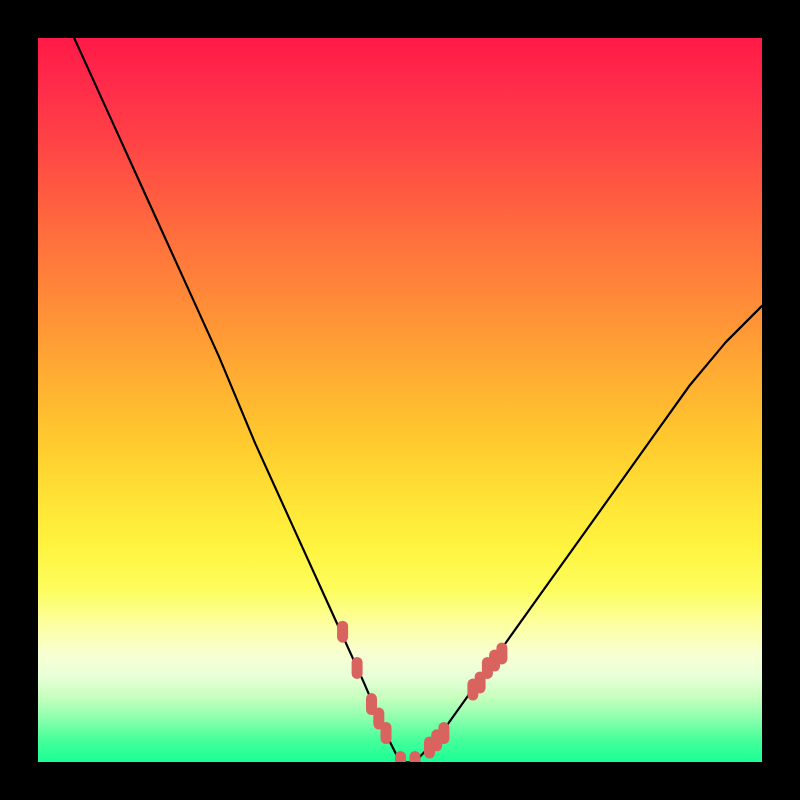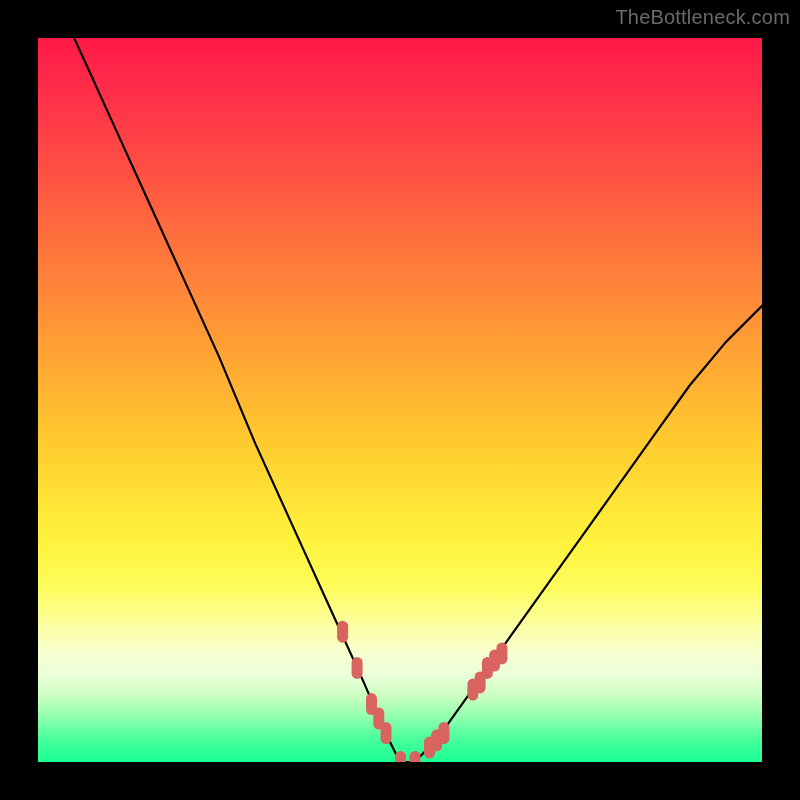--- a/index.html
+++ b/index.html
@@ -93,14 +93,13 @@
           <rect x="393.2" y="691.3" width="11" height="22" rx="5.5" ry="5.5" fill="#d9635e"></rect>
           <rect x="400.4" y="684.0" width="11" height="22" rx="5.5" ry="5.5" fill="#d9635e"></rect>
           <rect x="429.4" y="640.6" width="11" height="22" rx="5.5" ry="5.5" fill="#d9635e"></rect>
           <rect x="436.6" y="633.4" width="11" height="22" rx="5.5" ry="5.5" fill="#d9635e"></rect>
           <rect x="443.9" y="618.9" width="11" height="22" rx="5.5" ry="5.5" fill="#d9635e"></rect>
           <rect x="451.1" y="611.6" width="11" height="22" rx="5.5" ry="5.5" fill="#d9635e"></rect>
           <rect x="458.4" y="604.4" width="11" height="22" rx="5.5" ry="5.5" fill="#d9635e"></rect>
         </g>
     </svg>
   </div>
-  <div class="watermark">TheBottleneck.com</div>
 </div>
 
 </body></html>

